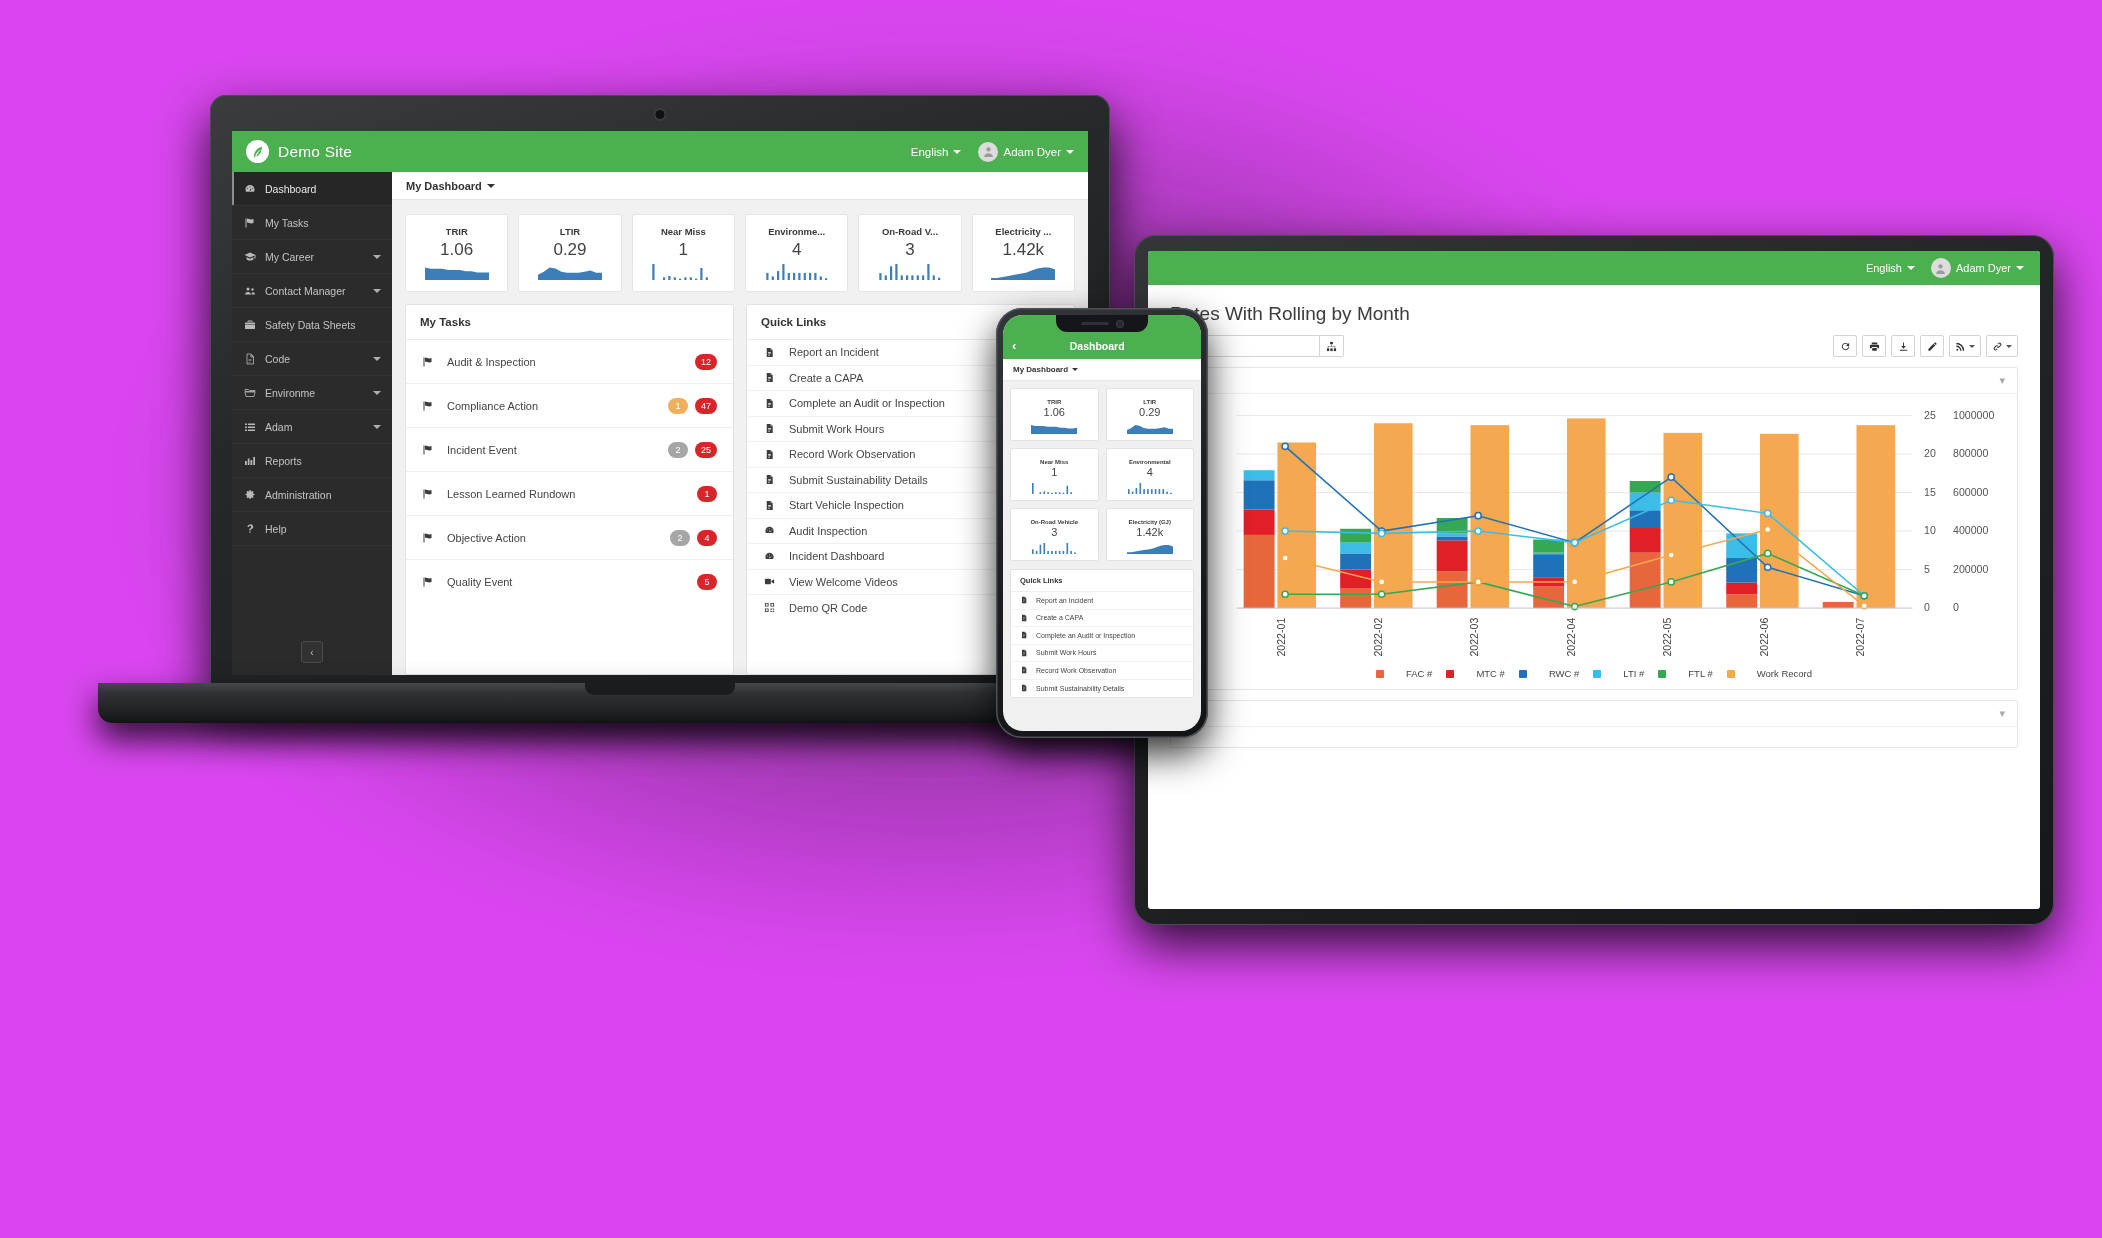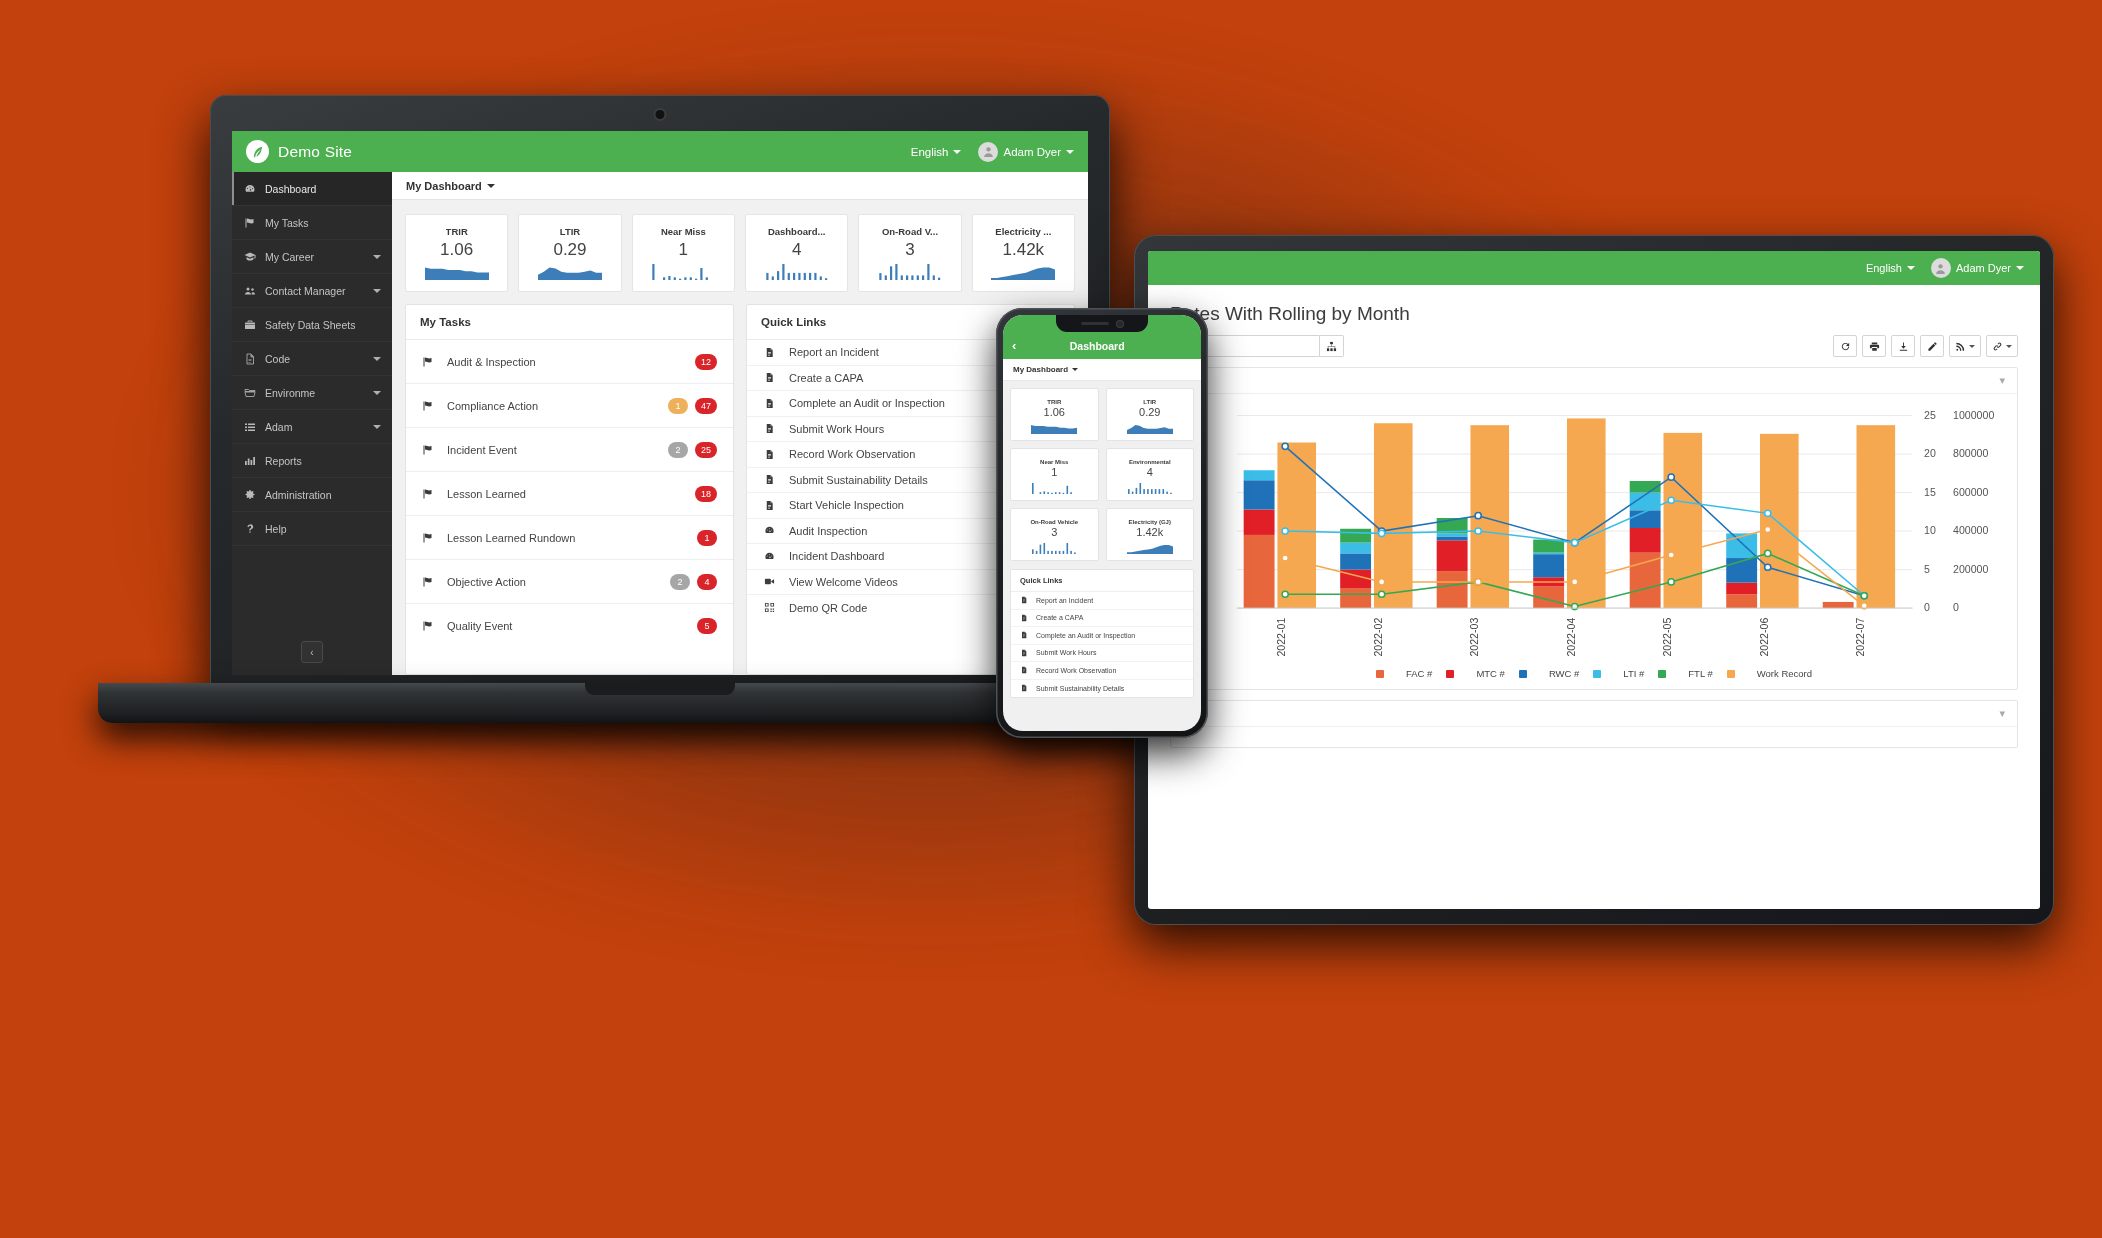--- a/index.html
+++ b/index.html
@@ -2,21 +2,21 @@
 <html><head>
 <meta charset="utf-8">
 <style>
   * { box-sizing: border-box; margin: 0; padding: 0; }
   html, body {
     width: 2102px; height: 1238px;
     background: #000;
     font-family: "Liberation Sans", sans-serif;
     overflow: hidden;
   }
-  #stage { position: relative; width: 2102px; height: 1238px; background:#c2410c; }
+  #stage { position: relative; width: 2102px; height: 1238px; background:#d946ef; }
 
   
   .glow {
     position:absolute; left:150px; top:40px; width:1560px; height:900px;
     background: radial-gradient(ellipse at center, rgba(60,60,60,0.55) 0%, rgba(25,25,25,0.25) 45%, rgba(0,0,0,0) 72%);
     filter: blur(30px);
   }
 
   
   #laptop { position:absolute; left:210px; top:95px; width:900px; height:600px; }
@@ -390,21 +390,21 @@
                       <rect x="28.0" y="14.7" width="2.2" height="1.3" fill="#3d7eb8"></rect>
                       <rect x="33.3" y="13.3" width="2.2" height="2.7" fill="#3d7eb8"></rect>
                       <rect x="38.7" y="13.3" width="2.2" height="2.7" fill="#3d7eb8"></rect>
                       <rect x="44.0" y="14.7" width="2.2" height="1.3" fill="#3d7eb8"></rect>
                       <rect x="49.3" y="4.0" width="2.2" height="12.0" fill="#3d7eb8"></rect>
                       <rect x="54.7" y="13.3" width="2.2" height="2.7" fill="#3d7eb8"></rect>
                       <rect x="60.0" y="16.0" width="2.2" height="0.0" fill="#3d7eb8"></rect>
                     </svg></div>
                 </div>
                 <div class="kpi">
-                  <div class="kpi-title">Dashboard...</div>
+                  <div class="kpi-title">Environme...</div>
                   <div class="kpi-val">4</div>
                   <div class="kpi-spark"><svg viewBox="0 0 64 16" preserveAspectRatio="none" style="width:100%;height:100%">
                       <rect x="1.3" y="8.9" width="2.2" height="7.1" fill="#3d7eb8"></rect>
                       <rect x="6.7" y="12.4" width="2.2" height="3.6" fill="#3d7eb8"></rect>
                       <rect x="12.0" y="7.1" width="2.2" height="8.9" fill="#3d7eb8"></rect>
                       <rect x="17.3" y="0.0" width="2.2" height="16.0" fill="#3d7eb8"></rect>
                       <rect x="22.7" y="8.9" width="2.2" height="7.1" fill="#3d7eb8"></rect>
                       <rect x="28.0" y="8.9" width="2.2" height="7.1" fill="#3d7eb8"></rect>
                       <rect x="33.3" y="8.9" width="2.2" height="7.1" fill="#3d7eb8"></rect>
                       <rect x="38.7" y="8.9" width="2.2" height="7.1" fill="#3d7eb8"></rect>
@@ -474,32 +474,20 @@
                       <span class="flag-ico">
                         <svg viewBox="0 0 24 24">
                           <rect x="3" y="3" width="2" height="18"></rect>
                           <path d="M6 3c3.5 0 5 2 8.5 2 2 0 3-.5 4.5-1v8c-1.5.6-2.5 1-4.5 1C11 13 9.5 11 6 11z"></path>
                         </svg>
                       </span>
                       <span class="task-name">Incident Event</span>
                       <span class="badges">
                         <span class="badge gray">2</span>
                         <span class="badge red">25</span>
-                      </span>
-                    </div>
-                    <div class="task-row">
-                      <span class="flag-ico">
-                        <svg viewBox="0 0 24 24">
-                          <rect x="3" y="3" width="2" height="18"></rect>
-                          <path d="M6 3c3.5 0 5 2 8.5 2 2 0 3-.5 4.5-1v8c-1.5.6-2.5 1-4.5 1C11 13 9.5 11 6 11z"></path>
-                        </svg>
-                      </span>
-                      <span class="task-name">Lesson Learned</span>
-                      <span class="badges">
-                        <span class="badge red">18</span>
                       </span>
                     </div>
                     <div class="task-row">
                       <span class="flag-ico">
                         <svg viewBox="0 0 24 24">
                           <rect x="3" y="3" width="2" height="18"></rect>
                           <path d="M6 3c3.5 0 5 2 8.5 2 2 0 3-.5 4.5-1v8c-1.5.6-2.5 1-4.5 1C11 13 9.5 11 6 11z"></path>
                         </svg>
                       </span>
                       <span class="task-name">Lesson Learned Rundown</span>

